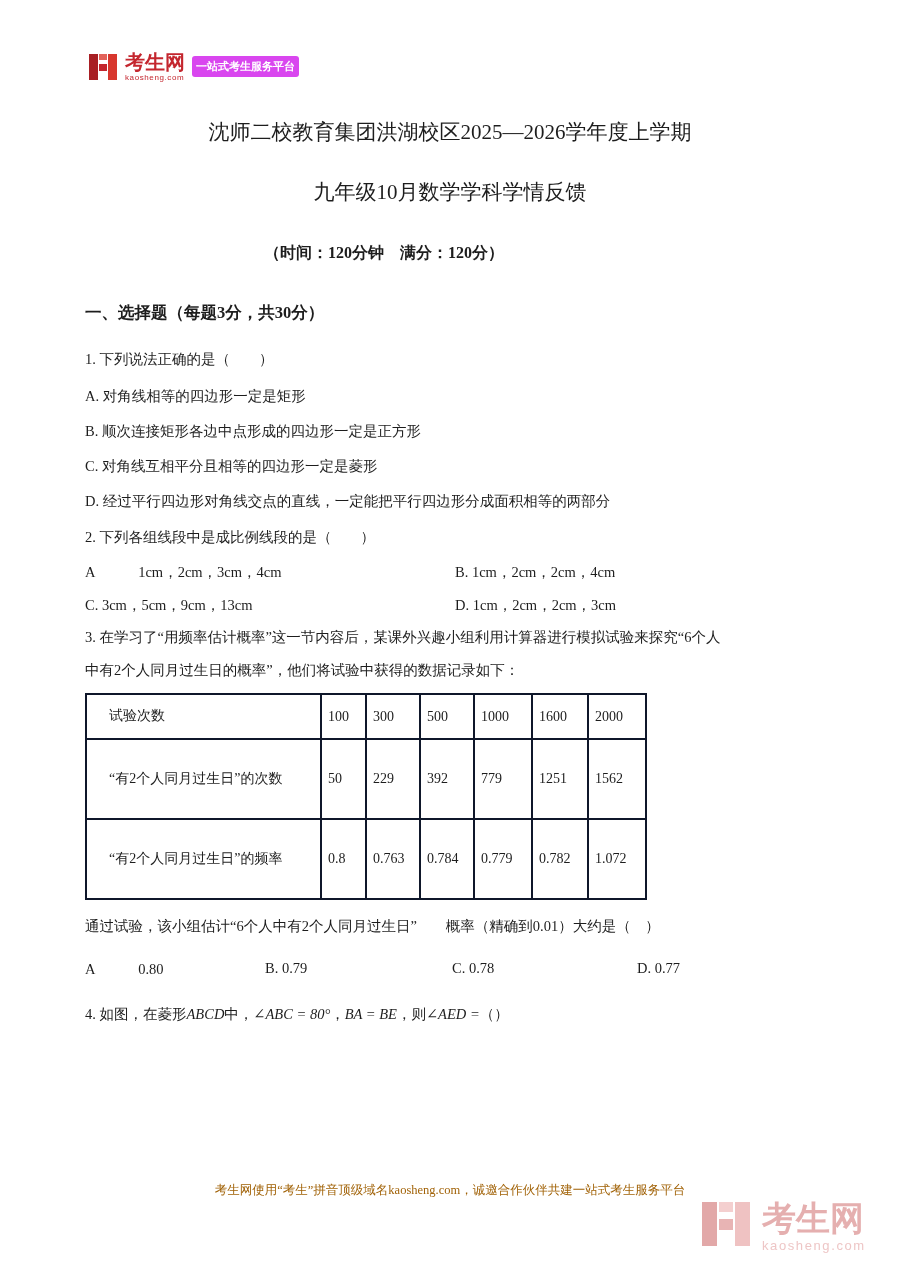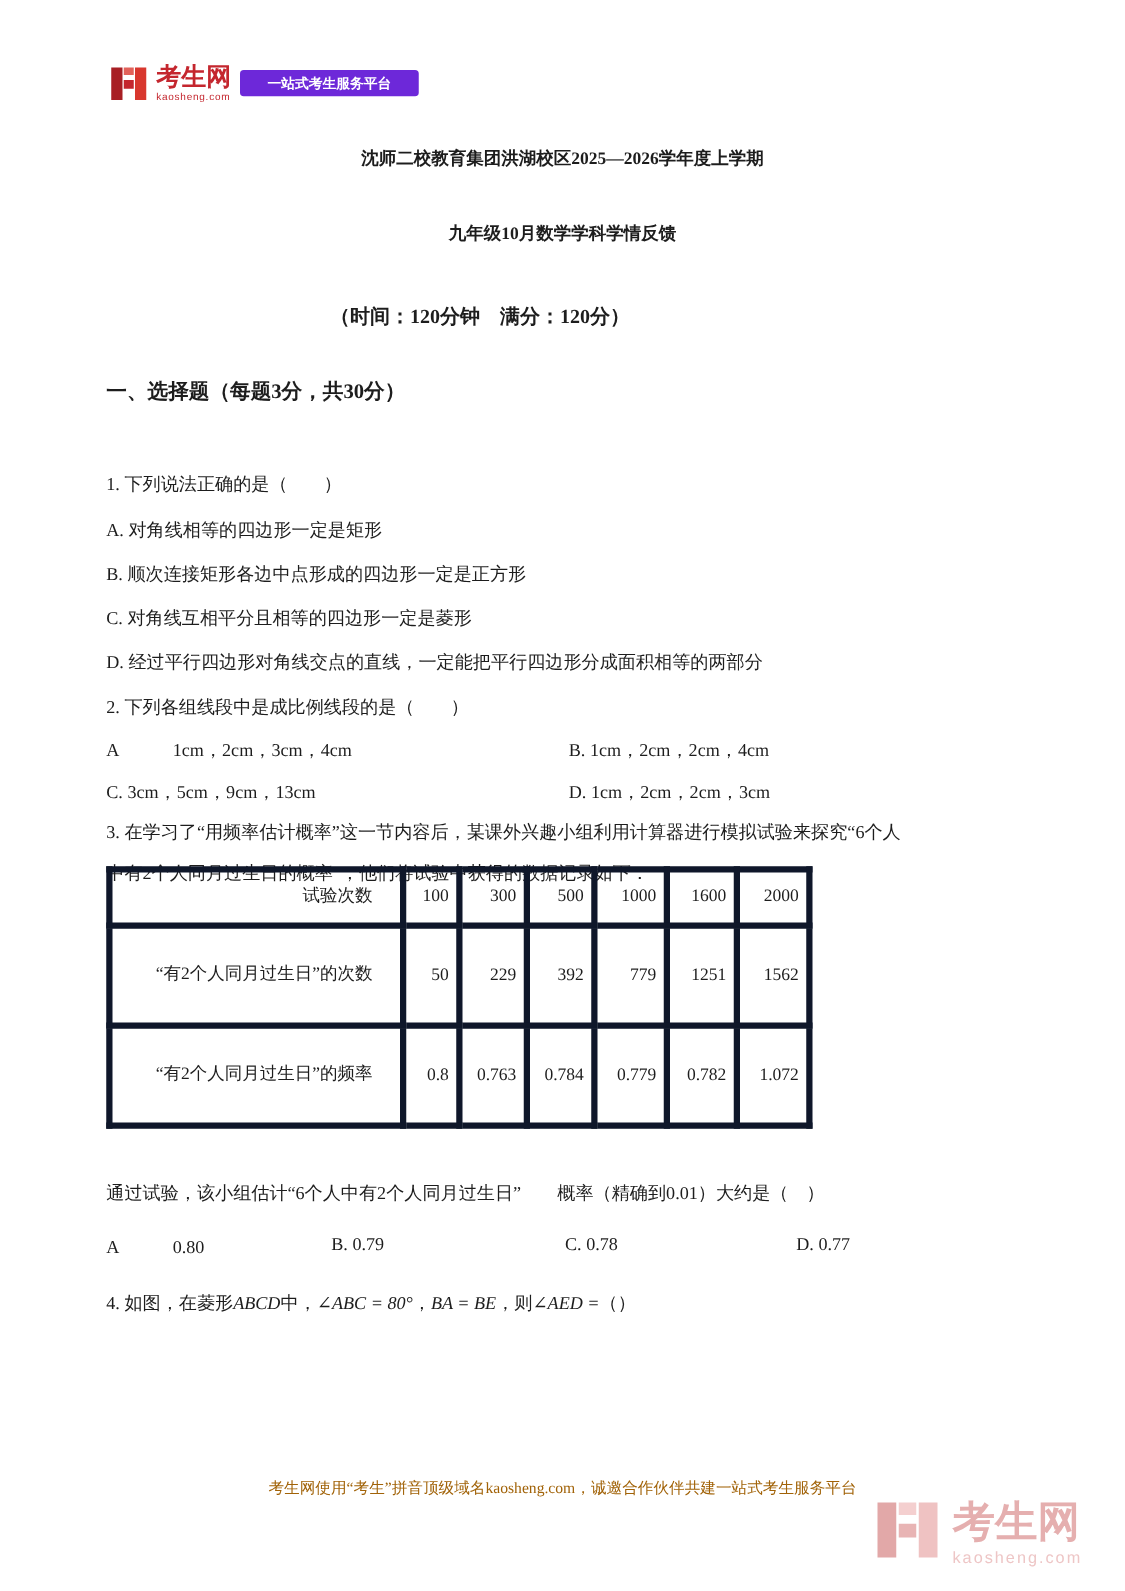--- a/index.html
+++ b/index.html
@@ -12,35 +12,35 @@
   .abs { position:absolute; }
 
   
   .brand { left:88px; top:52px; display:flex; align-items:flex-start; gap:7px; }
   .brand-icon { width:30px; height:30px; flex:0 0 auto; }
   .brand-col { display:flex; flex-direction:column; line-height:1; }
   .brand-name { color:#c4262e; font-weight:bold; font-size:20px;
                 font-family:"Liberation Sans","DejaVu Sans",sans-serif; }
   .brand-domain { color:#c4262e; font-size:8px; letter-spacing:0.6px; margin-top:2px;
                   font-family:"Liberation Sans","DejaVu Sans",sans-serif; }
-  .brand-tag { background:#6d28d9; color:#ffffff; font-size:11px; font-weight:bold;
-               padding:3px 22px; border-radius:3px; margin-top:4px; white-space:nowrap;
+  .brand-tag { background:#d946ef; color:#ffffff; font-size:11px; font-weight:bold;
+               padding:3px 4px; border-radius:3px; margin-top:4px; white-space:nowrap;
                font-family:"Liberation Sans","DejaVu Sans",sans-serif; }
 
   
-  .title { left:0; width:900px; text-align:center; font-weight:bold; font-size:14px; }
+  .title { left:0; width:900px; text-align:center; font-weight:normal; font-size:21px; }
   .meta  { left:0; width:768px; text-align:center; font-weight:bold; font-size:16px; }
   .sect  { left:85px; font-weight:bold; font-size:16.5px; }
 
   
-  .line { left:85px; font-size:14.5px; white-space:nowrap;margin-top:28px; }
+  .line { left:85px; font-size:14.5px; white-space:nowrap; }
 
   
   .q3-table { border-collapse:collapse; font-size:14px; table-layout:fixed; }
-  .q3-table td { border:5px solid #0f172a; text-align:right; vertical-align:middle; padding:3px 6px; }
+  .q3-table td { border:2px solid #0f172a; text-align:left; vertical-align:middle; padding:3px 6px; }
   .q3-table td.lbl { padding:3px 22px; line-height:1.9; }
   .r1 td { height:45px; }
   .r2 td { height:80px; }
   .r3 td { height:80px; }
 
   .math { font-style:italic; }
 
   .footer { left:0; width:900px; text-align:center; font-size:12.5px; color:#a16207; }
 
   

